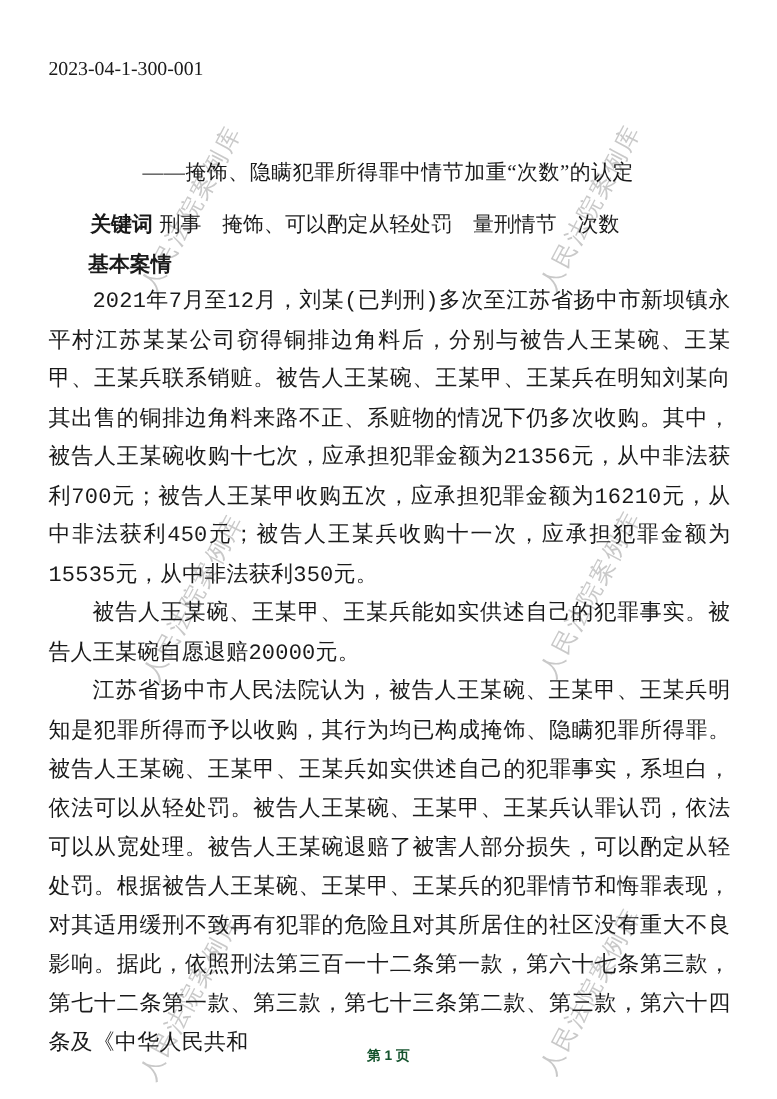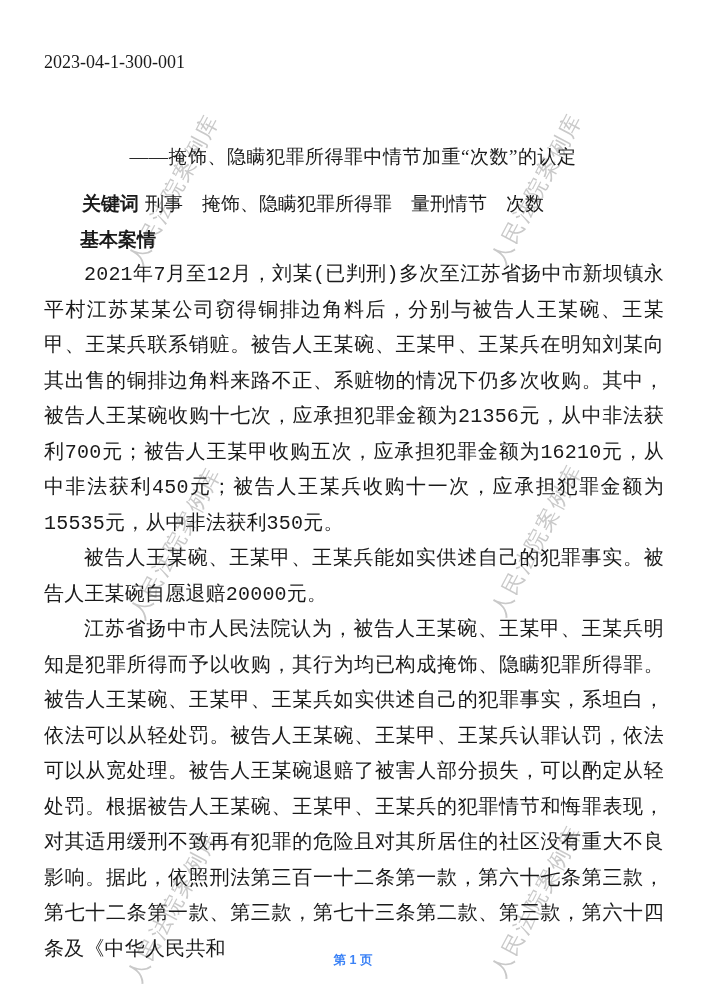--- a/index.html
+++ b/index.html
@@ -120,21 +120,21 @@
   }
 
   .page-footer {
     position: absolute;
     left: 0; right: 0;
     top: 952px;
     text-align: center;
     font-family: "Liberation Sans", sans-serif;
     font-size: 12.5px;
     font-weight: 600;
-    color: #3b82f6;
+    color: #14532d;
   }
 </style>
 </head>
 <body>
 
 <div class="page">
 
   <div class="watermark-layer">
     <span class="wm wm-1">人民法院案例库</span>
     <span class="wm wm-2">人民法院案例库</span>
@@ -145,21 +145,21 @@
   </div>
 
   <div class="content">
 
     <div class="doc-number">2023-04-1-300-001</div>
 
 
     <h2 class="subtitle">——掩饰、隐瞒犯罪所得罪中情节加重“次数”的认定</h2>
 
     <div class="keywords-line">
-      <span class="kw-label">关键词</span><span class="kw-item">刑事</span><span class="kw-item">掩饰、隐瞒犯罪所得罪</span><span class="kw-item">量刑情节</span><span class="kw-item">次数</span>
+      <span class="kw-label">关键词</span><span class="kw-item">刑事</span><span class="kw-item">掩饰、可以酌定从轻处罚</span><span class="kw-item">量刑情节</span><span class="kw-item">次数</span>
     </div>
 
     <h3 class="section-heading">基本案情</h3>
 
     <div class="body-text">
       <p>2021年7月至12月，刘某(已判刑)多次至江苏省扬中市新坝镇永平村江苏某某公司窃得铜排边角料后，分别与被告人王某碗、王某甲、王某兵联系销赃。被告人王某碗、王某甲、王某兵在明知刘某向其出售的铜排边角料来路不正、系赃物的情况下仍多次收购。其中，被告人王某碗收购十七次，应承担犯罪金额为21356元，从中非法获利700元；被告人王某甲收购五次，应承担犯罪金额为16210元，从中非法获利450元；被告人王某兵收购十一次，应承担犯罪金额为15535元，从中非法获利350元。</p>
       <p>被告人王某碗、王某甲、王某兵能如实供述自己的犯罪事实。被告人王某碗自愿退赔20000元。</p>
       <p>江苏省扬中市人民法院认为，被告人王某碗、王某甲、王某兵明知是犯罪所得而予以收购，其行为均已构成掩饰、隐瞒犯罪所得罪。被告人王某碗、王某甲、王某兵如实供述自己的犯罪事实，系坦白，依法可以从轻处罚。被告人王某碗、王某甲、王某兵认罪认罚，依法可以从宽处理。被告人王某碗退赔了被害人部分损失，可以酌定从轻处罚。根据被告人王某碗、王某甲、王某兵的犯罪情节和悔罪表现，对其适用缓刑不致再有犯罪的危险且对其所居住的社区没有重大不良影响。据此，依照刑法第三百一十二条第一款，第六十七条第三款，第七十二条第一款、第三款，第七十三条第二款、第三款，第六十四条及《中华人民共和</p>
     </div>
 

